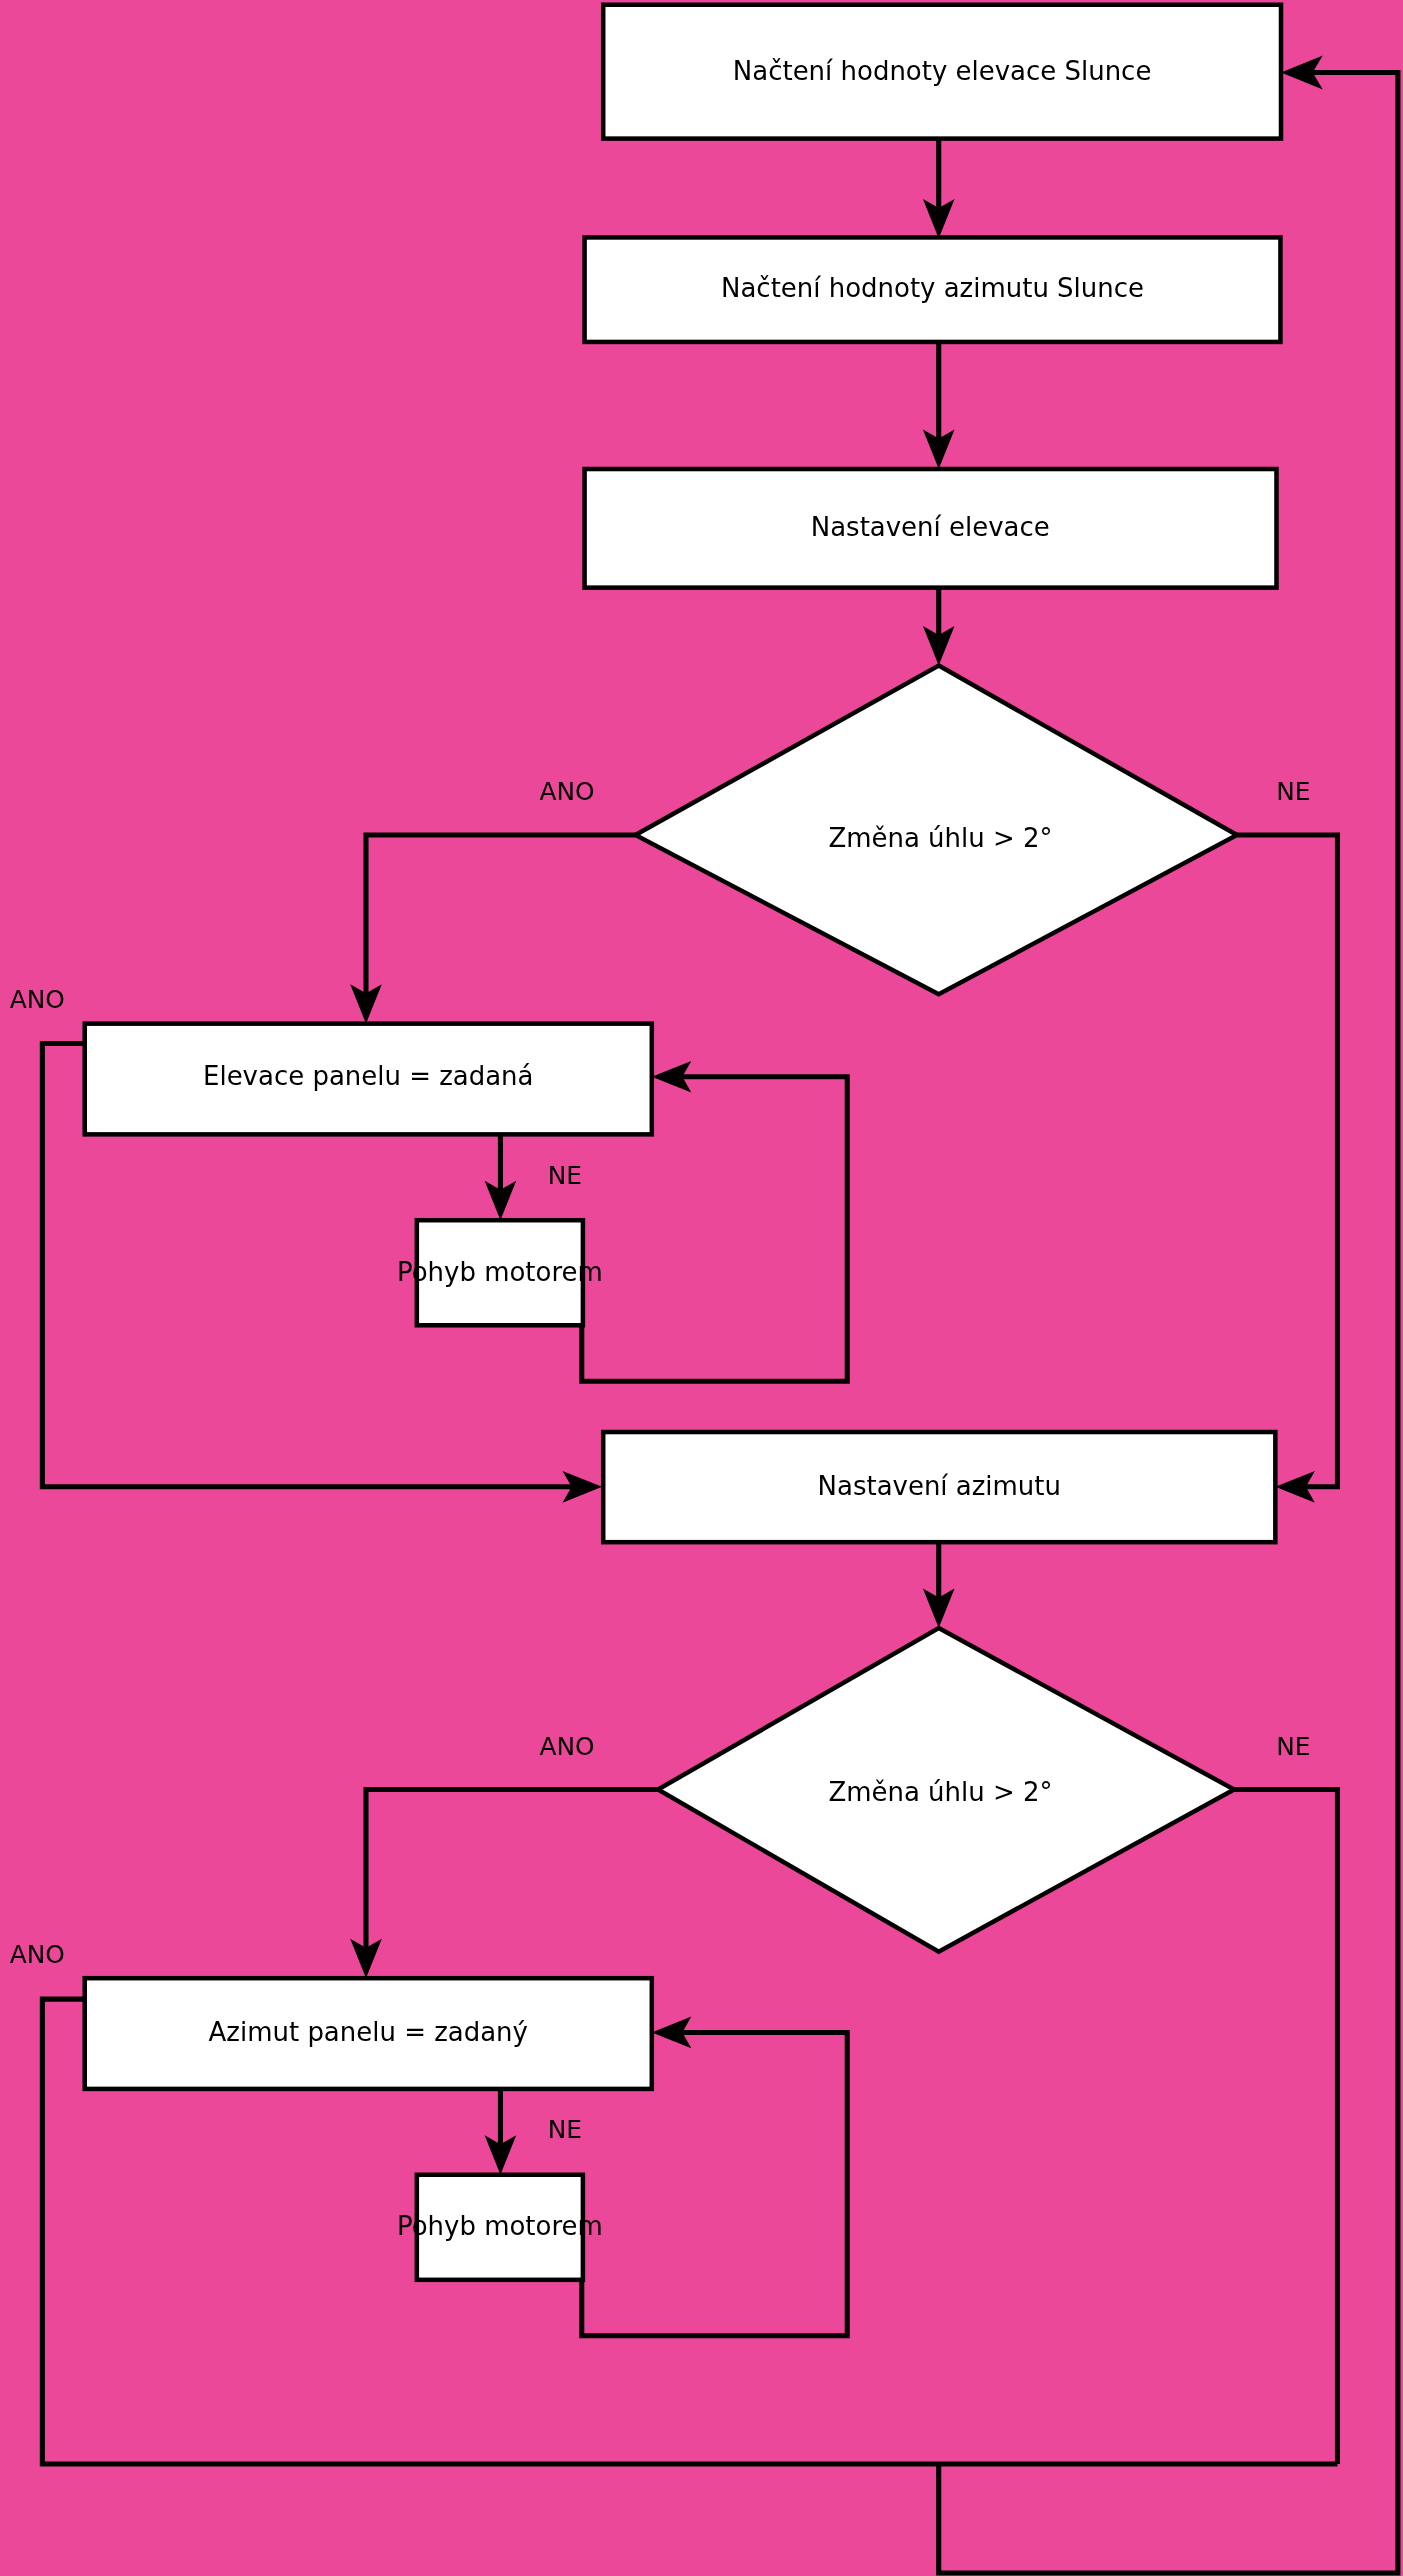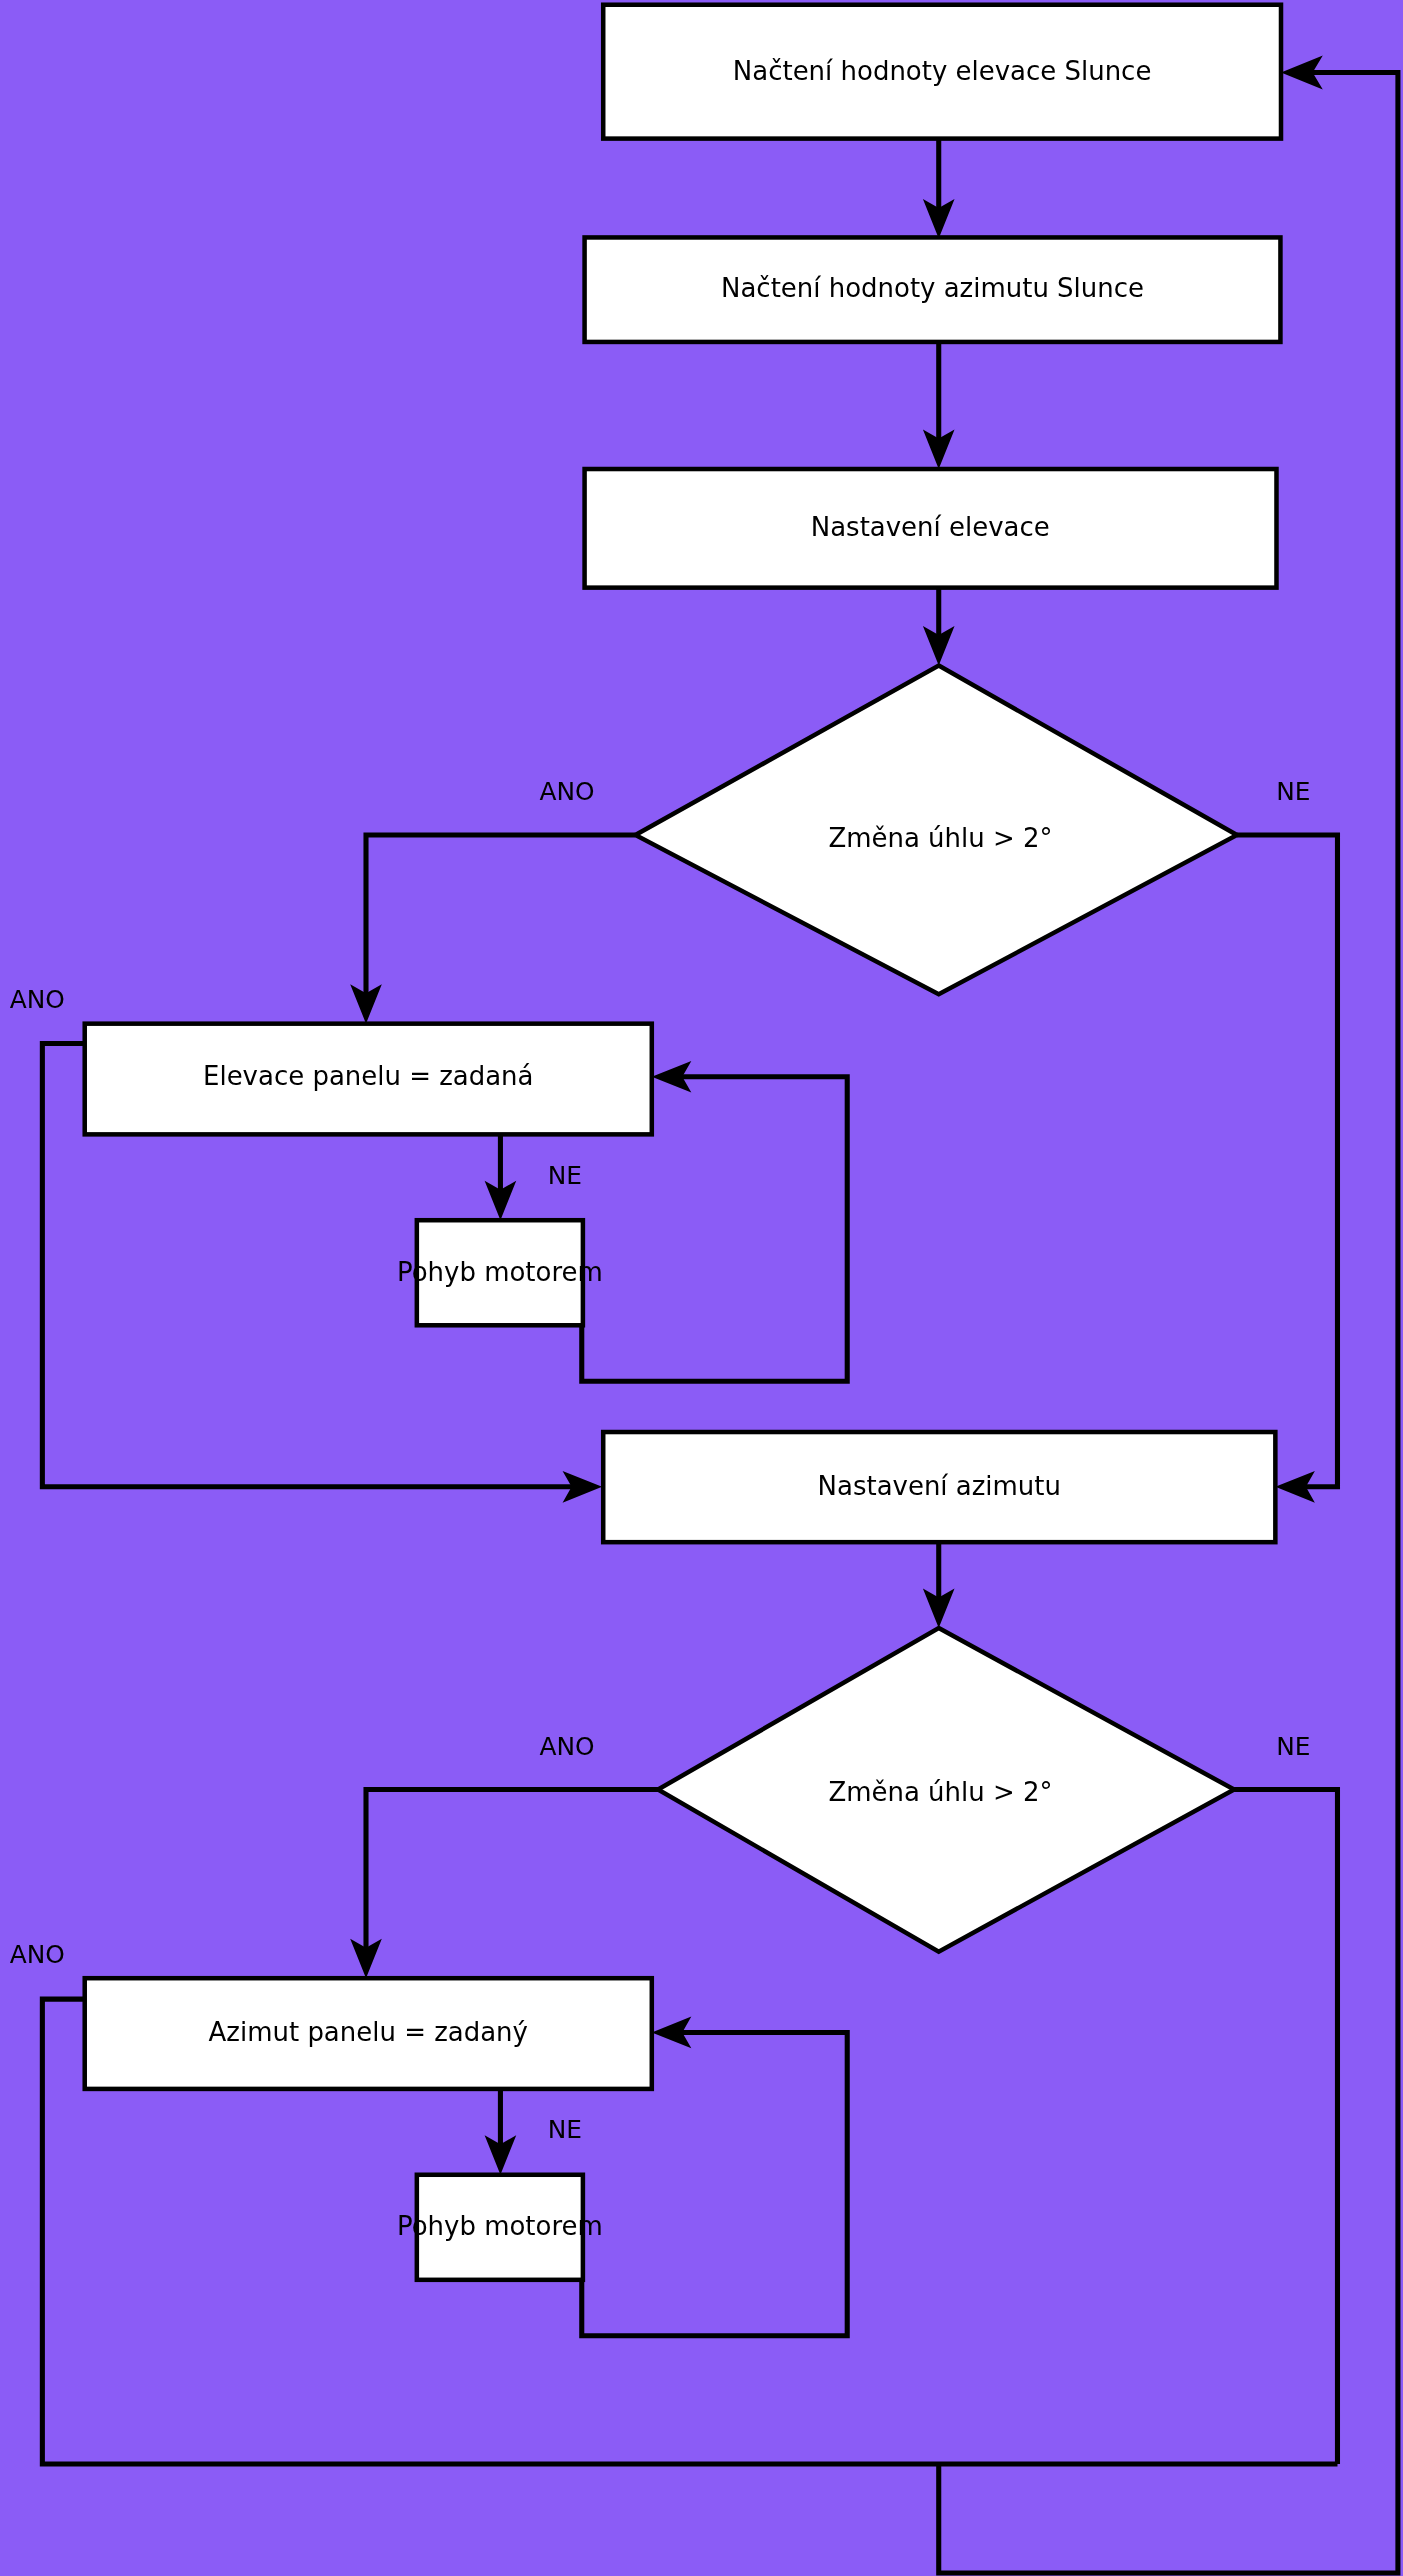--- a/index.html
+++ b/index.html
@@ -7,21 +7,21 @@
     padding: 0;
     background: #ffffff;
   }
   body {
     font-family: "DejaVu Sans", "Liberation Sans", sans-serif;
   }
   #flowchart-root {
     position: relative;
     width: 1403px;
     height: 2576px;
-    background: #8b5cf6;
+    background: #ec4899;
     overflow: hidden;
   }
   #flow-svg {
     position: absolute;
     top: 0;
     left: 0;
     width: 1403px;
     height: 2576px;
   }
   .node-text {

